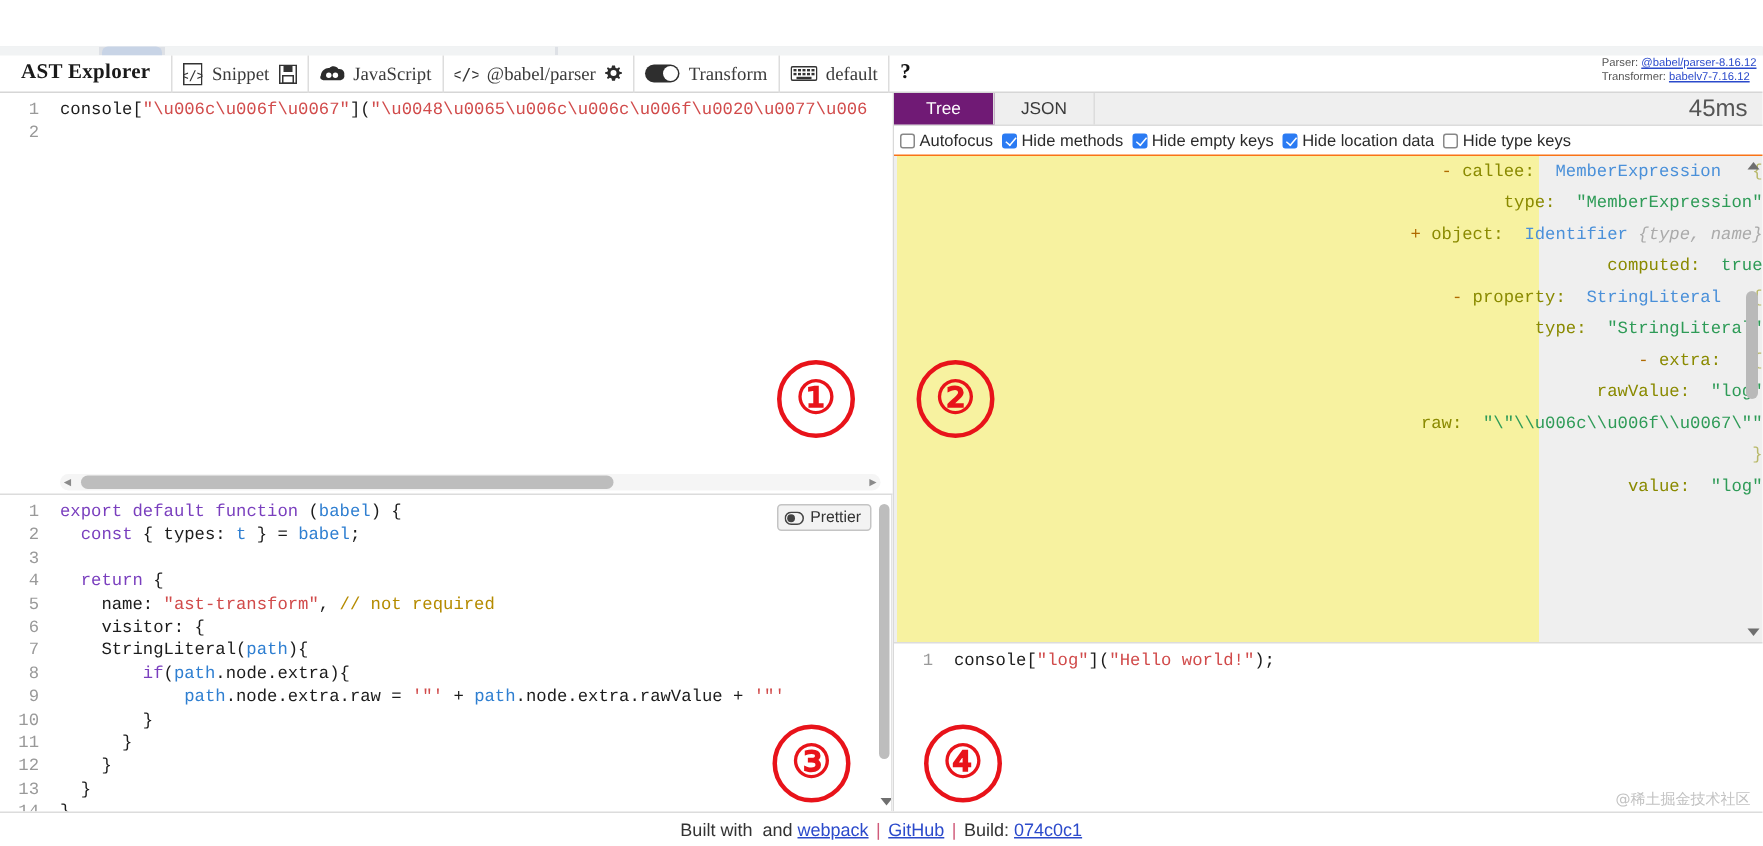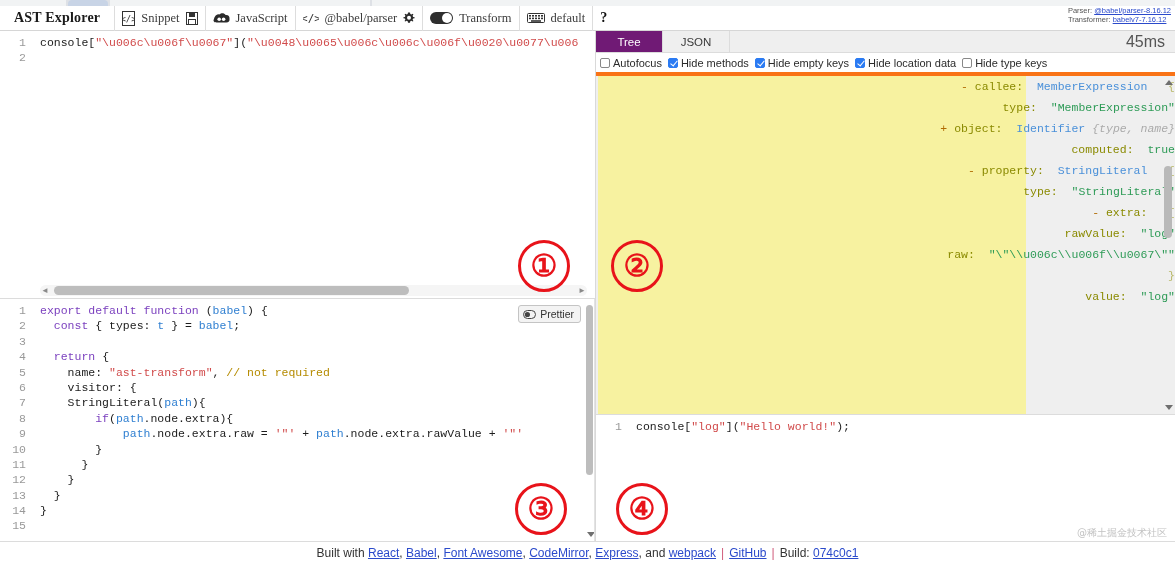--- a/index.html
+++ b/index.html
@@ -14,20 +14,21 @@
     font-family: "Liberation Sans", sans-serif;
     font-size: 12px;
     color: #222;
     position: relative;
   }
   #app {
     position: absolute;
     inset: 0;
     display: flex;
     flex-direction: column;
+    margin-top: 31px;
   }
 
   
   .browser-sliver {
     height: 6px;
     background: #dee1e6;
     position: relative;
     flex: 0 0 auto;
   }
   .browser-sliver .tab-ghost {
@@ -283,21 +284,21 @@
   .tree-opts {
     height: 19px;
     flex: 0 0 19px;
     display: flex;
     align-items: center;
     gap: 6px;
     padding-left: 4px;
     background: #ffffff;
     font-size: 11px;
     color: #2b2b2b;
-    border-bottom: 4px solid #f97316;
+    border-bottom: 1px solid #f97316;
     text-align: center;
   }
   .opt { display: inline-flex; align-items: center; gap: 3px; white-space: nowrap; }
   .cb {
     width: 10px; height: 10px;
     border: 1px solid #888;
     border-radius: 2px;
     background: #fff;
     display: inline-block;
     position: relative;
@@ -607,21 +608,20 @@
 
       <div class="pane pane-out">
         <div class="code" id="out-code"><span class="ln"><span class="num">1</span><span class="tok-plain">console</span><span class="tok-plain">[</span><span class="tok-str">"log"</span><span class="tok-plain">](</span><span class="tok-str">"Hello world!"</span><span class="tok-plain">);</span></span></div>
       </div>
     </div>
   </div>
 
   <div class="footer">
     <span>Built with</span>
     <span>&nbsp;</span>
-    <span id="footer-links"><a href="#">React</a><span>, </span><a href="#">Babel</a><span>, </span><a href="#">Font Awesome</a><span>, </span><a href="#">CodeMirror</a><span>, </span><a href="#">Express</a><span>,</span></span>
     <span>&nbsp;</span>
     <span>and</span>
     <span>&nbsp;</span>
     <a href="#">webpack</a>
     <span class="sep">|</span>
     <a href="#">GitHub</a>
     <span class="sep">|</span>
     <span>Build:</span>
     <span>&nbsp;</span>
     <a href="#">074c0c1</a>

